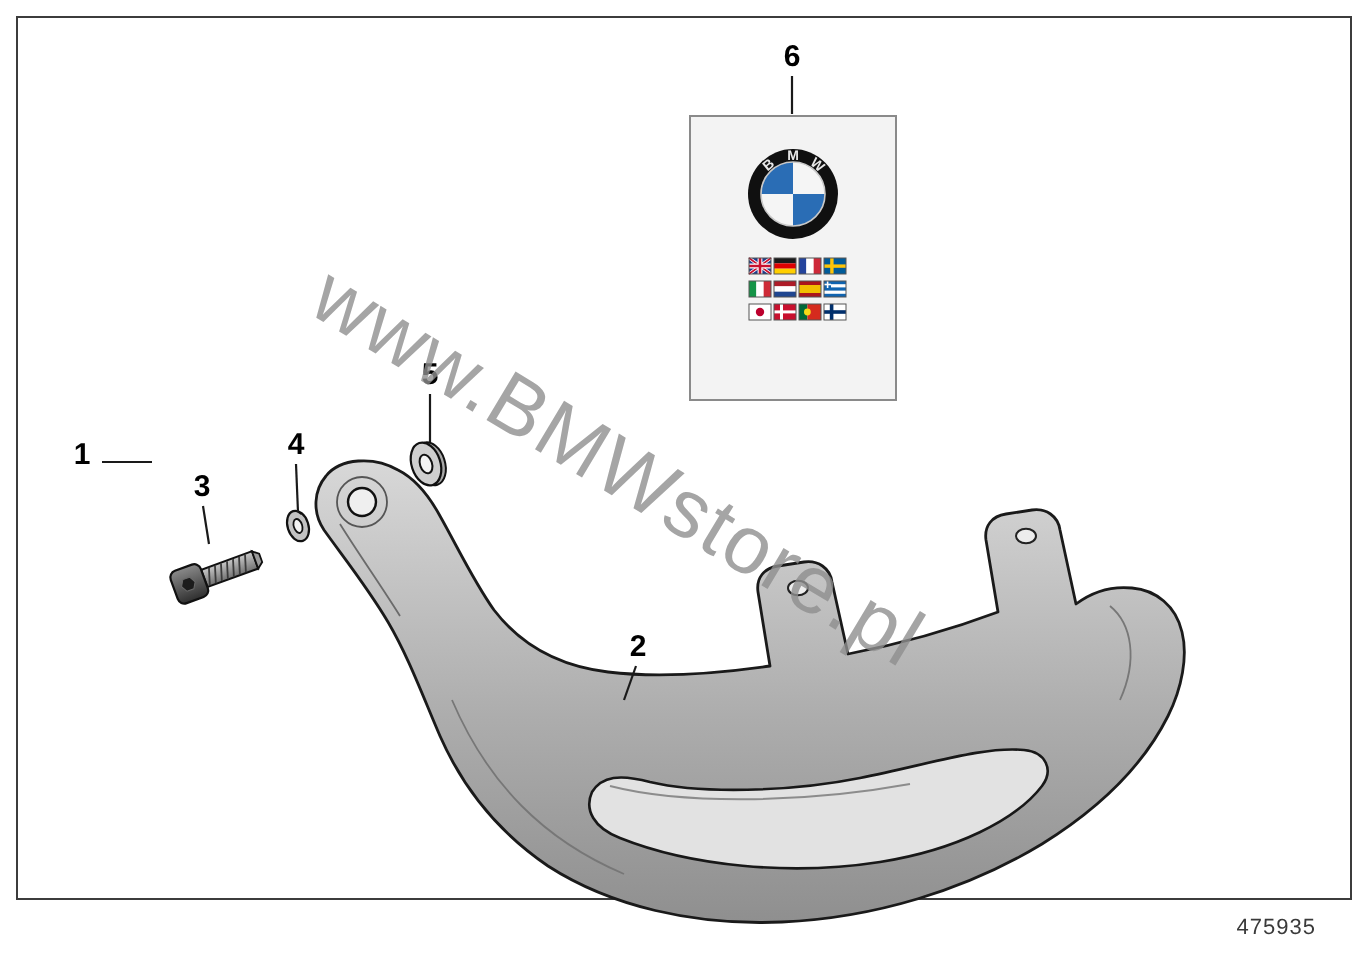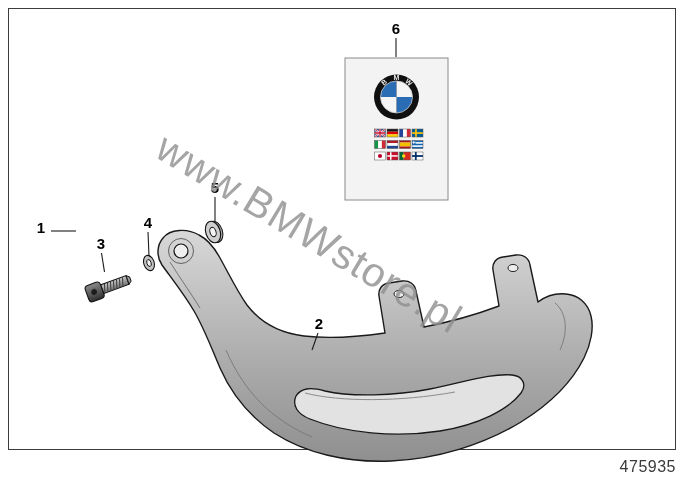--- a/index.html
+++ b/index.html
@@ -15,22 +15,22 @@
   .callout {
     position:absolute; width:16px; text-align:center;
     font-size:15px; font-weight:bold; color:#000; line-height:1;
   }
   .watermark {
     position:absolute; left:172px; top:124px;
     font-size:41px; color:#8f8f8f; opacity:0.8; white-space:nowrap;
     letter-spacing:1px; transform:rotate(31deg); transform-origin:0 0;
   }
   .partnum {
-    position:absolute; right:10px; top:458px;
-    font-size:16px; color:#3a3a3a; letter-spacing:0.5px;
+    position:absolute; right:28px; top:458px;
+    font-size:11px; color:#3a3a3a; letter-spacing:0.5px;
   }
 </style>
 </head>
 <body>
 
 <div class="stage">
 
   <div class="frame"></div>
 
   <svg class="diagram-svg" width="686" height="484" viewBox="0 0 686 484">

